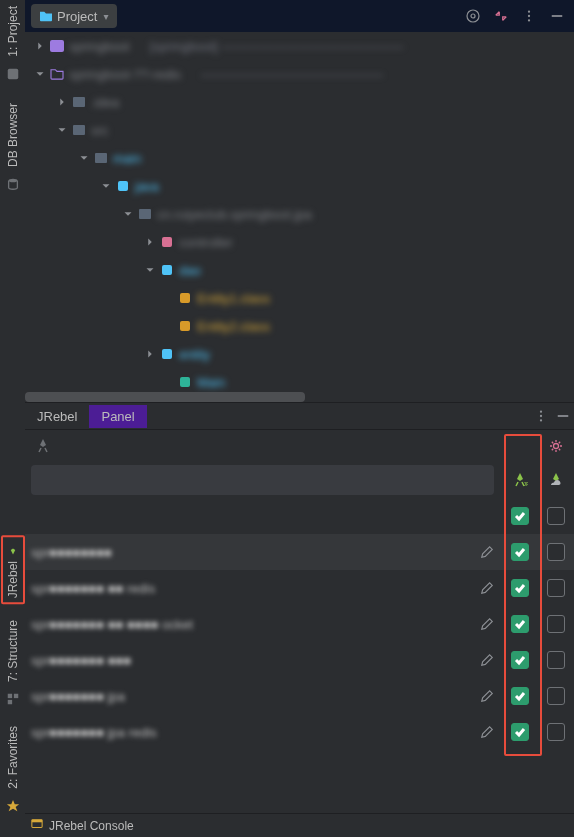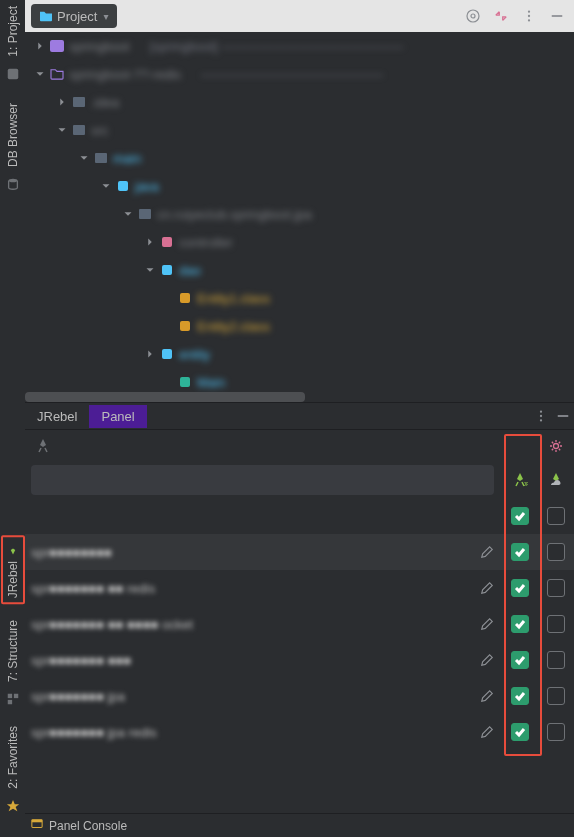--- a/index.html
+++ b/index.html
@@ -56,21 +56,21 @@
     position: absolute;
     left: 25px; top: 0;
     width: 549px; height: 837px;
     display: flex;
     flex-direction: column;
   }
 
   
   .project-header {
     height: 32px;
-    background: #e5e5e5;
+    background: #0f172a;
     display: flex;
     align-items: center;
     padding: 0 6px;
     gap: 6px;
   }
   .project-title {
     display: flex; align-items: center; gap: 4px;
     background: #3c3f41;
     border-radius: 4px;
     padding: 2px 8px;
@@ -635,14 +635,14 @@
 
 </div>
 
 <div class="bottom-bar">
   <span>
     <svg viewBox="0 0 14 14" width="12" height="12">
         <rect x="1" y="2" width="12" height="9" rx="1" fill="none" stroke="#d8a93a" stroke-width="1.2"></rect>
         <rect x="1" y="2" width="12" height="3" fill="#d8a93a"></rect>
       </svg>
   </span>
-  <span>Panel Console</span>
+  <span>JRebel Console</span>
 </div>
 
 </body></html>

